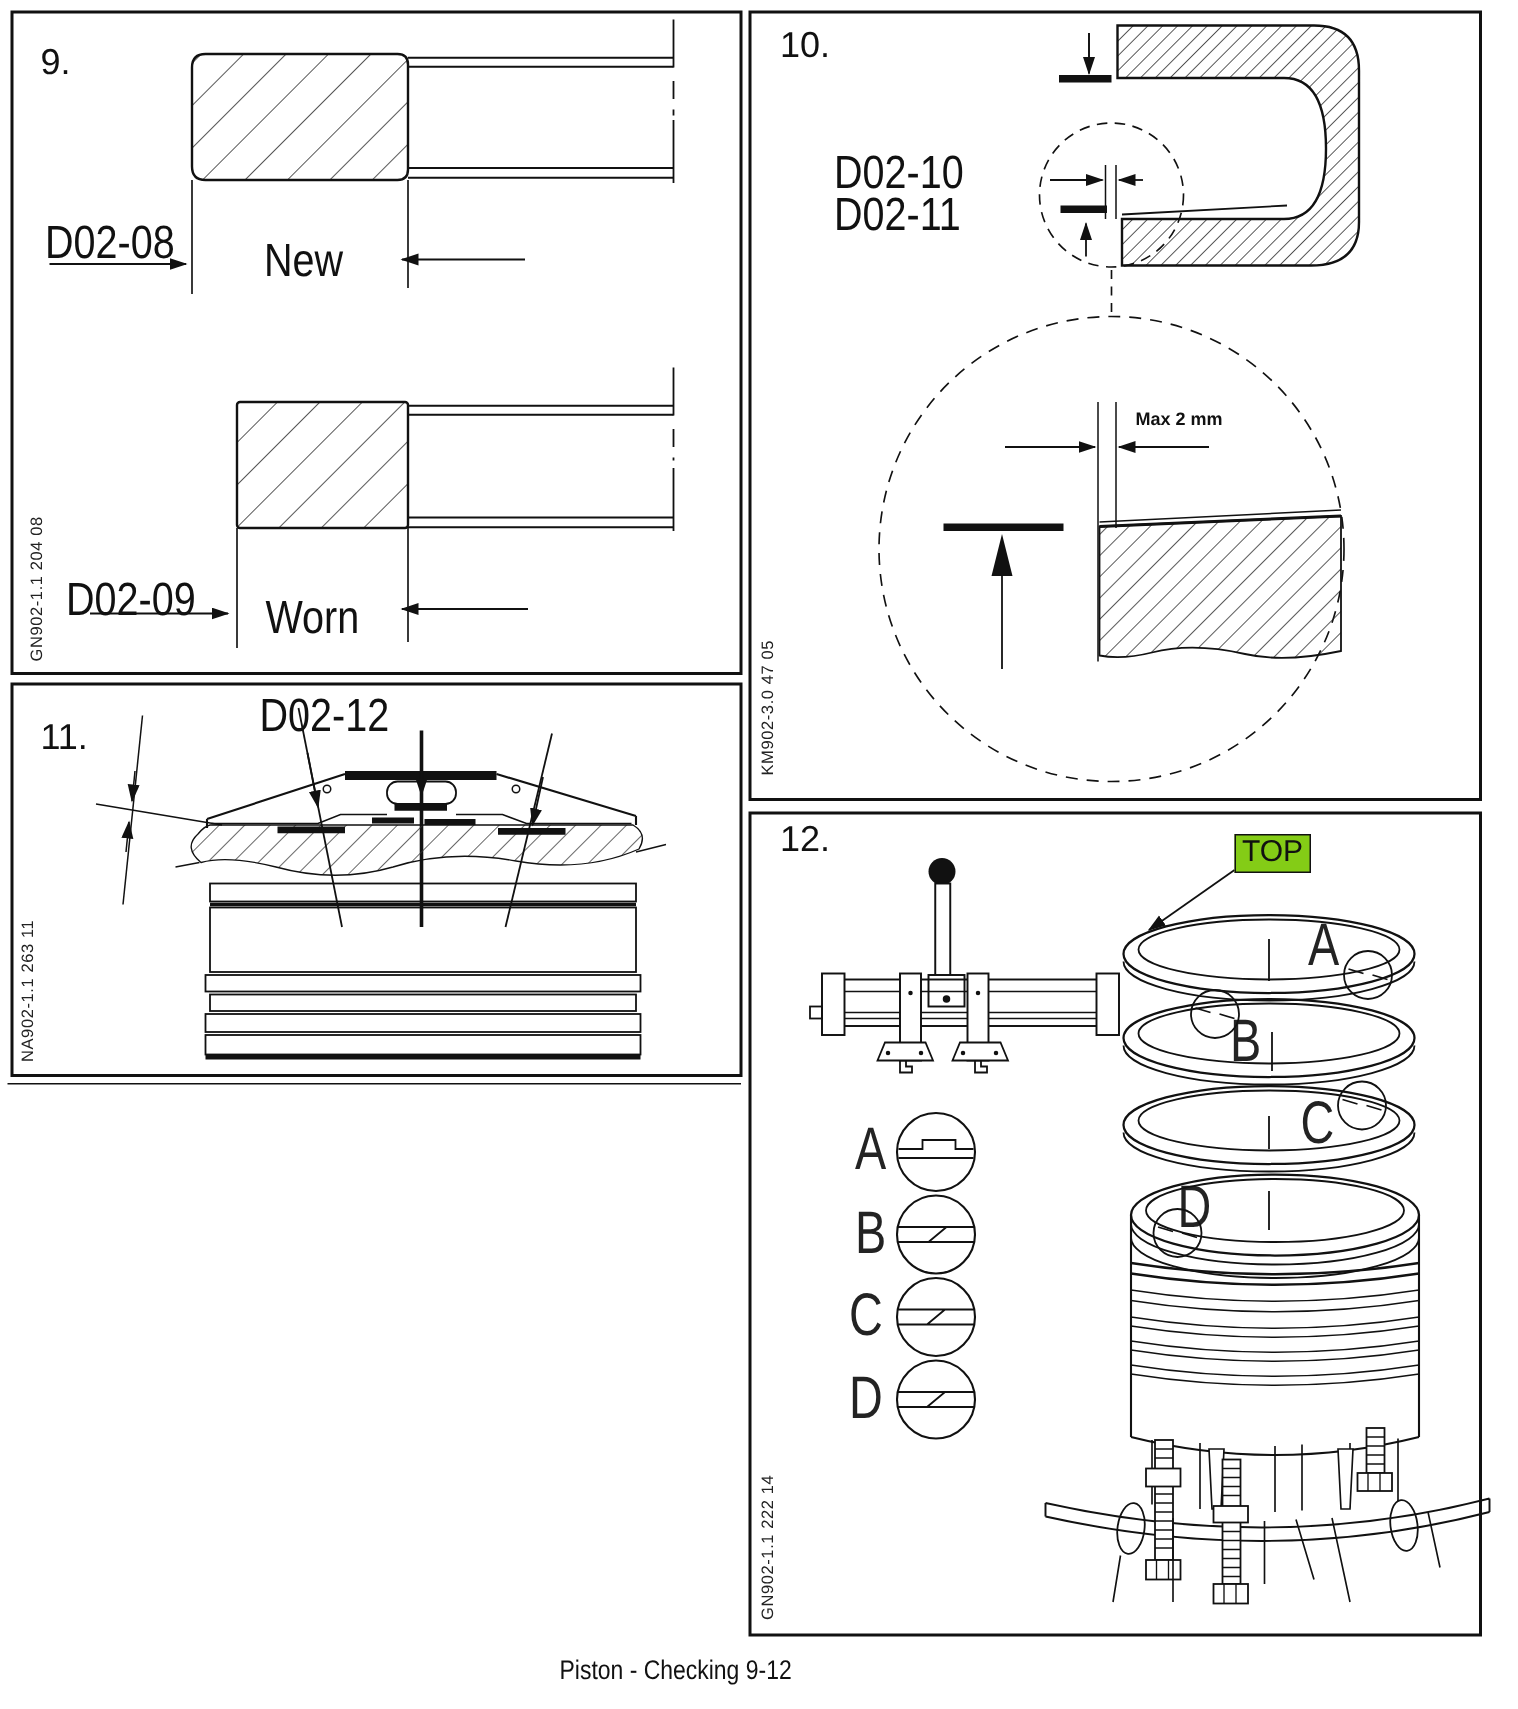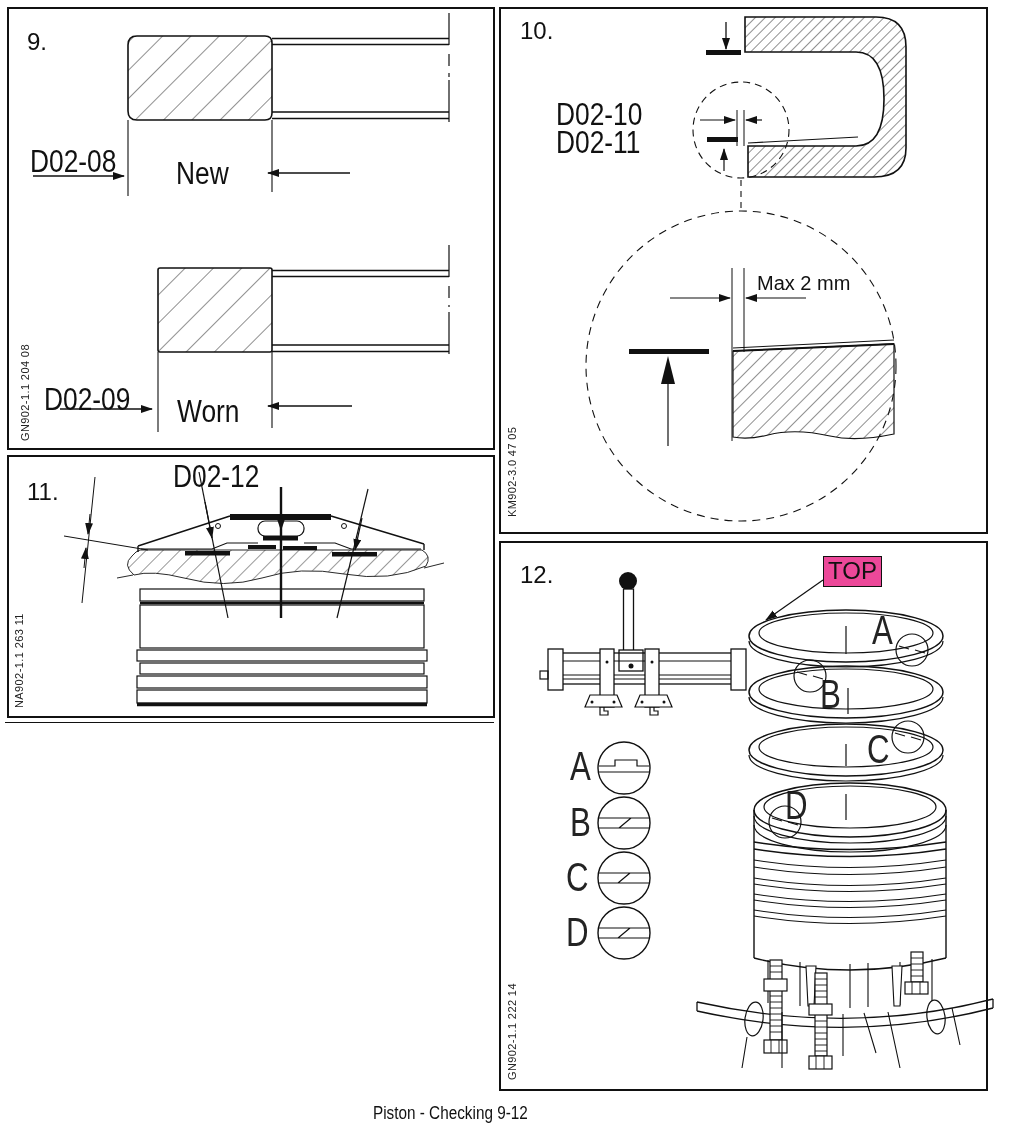--- a/index.html
+++ b/index.html
@@ -5,25 +5,25 @@
   html,body { margin:0; padding:0; background:#fff; }
   .page {
     position:relative; width:1012px; height:1139px; background:#ffffff;
     font-family:"Liberation Sans", sans-serif; color:#111; overflow:hidden;
   }
   .panel { position:absolute; border:2px solid #111; background:#fff; box-sizing:border-box; z-index:0; }
   .art { position:absolute; left:0; top:0; z-index:1; pointer-events:none; }
   .lbl { position:absolute; white-space:nowrap; z-index:2; color:#111; }
   .pnum { font-size:24px; }
   .dim  { font-size:31px; transform:scaleX(.85); transform-origin:0 0; }
-  .note { font-size:20px; font-weight:normal; }
+  .note { font-size:12px; font-weight:bold; }
   .vref { font-size:11px; letter-spacing:.4px; color:#222;
           transform:rotate(-90deg); transform-origin:0 0; }
   .cad  { font-size:40px; font-weight:400; transform:scaleX(.78); transform-origin:0 0; opacity:.92; }
-  .topbox { border:1.6px solid #111; background:#ec4899; padding:0 4px 1px 4px; font-size:24px; }
+  .topbox { border:1.6px solid #111; background:#84cc16; padding:0 4px 1px 4px; font-size:20px; }
   .caption { font-size:18px; transform:scaleX(.85); transform-origin:0 0; }
   .divline { position:absolute; border-top:1.6px solid #111; z-index:0; }
 </style>
 </head>
 <body>
 
 <div class="page">
 
   <div class="panel" style="left:7px; top:7px; width:488px; height:443px;"></div>
   <div class="panel" style="left:499px; top:7px; width:489px; height:527px;"></div>
@@ -246,21 +246,21 @@
   <div class="lbl pnum" style="left:520px; top:17px;text-align:right;">10.</div>
   <div class="lbl dim" style="left:556px; top:97px;">D02-10</div>
   <div class="lbl dim" style="left:556px; top:125px;">D02-11</div>
   <div class="lbl note" style="left:757px; top:272px;">Max 2 mm</div>
   <div class="lbl vref" style="left:506px; top:517px; width:92px;">KM902-3.0 47 05</div>
 
   <div class="lbl pnum" style="left:27px; top:478px;">11.</div>
   <div class="lbl dim" style="left:173px; top:459px;">D02-12</div>
   <div class="lbl vref" style="left:13px; top:708px; width:94px;">NA902-1.1 263 11</div>
 
-  <div class="lbl pnum" style="left:520px; top:561px;">12.</div>
+  <div class="lbl pnum" style="left:520px; top:546px;">12.</div>
   <div class="lbl topbox" style="left:823px; top:556px;">TOP</div>
   <div class="lbl cad" style="left:872px; top:608px;">A</div>
   <div class="lbl cad" style="left:820px; top:672px;">B</div>
   <div class="lbl cad" style="left:867px; top:727px;">C</div>
   <div class="lbl cad" style="left:785px; top:783px;">D</div>
   <div class="lbl cad" style="left:570px; top:744px;">A</div>
   <div class="lbl cad" style="left:570px; top:800px;">B</div>
   <div class="lbl cad" style="left:566px; top:855px;">C</div>
   <div class="lbl cad" style="left:566px; top:910px;">D</div>
   <div class="lbl vref" style="left:506px; top:1080px; width:96px;">GN902-1.1 222 14</div>

